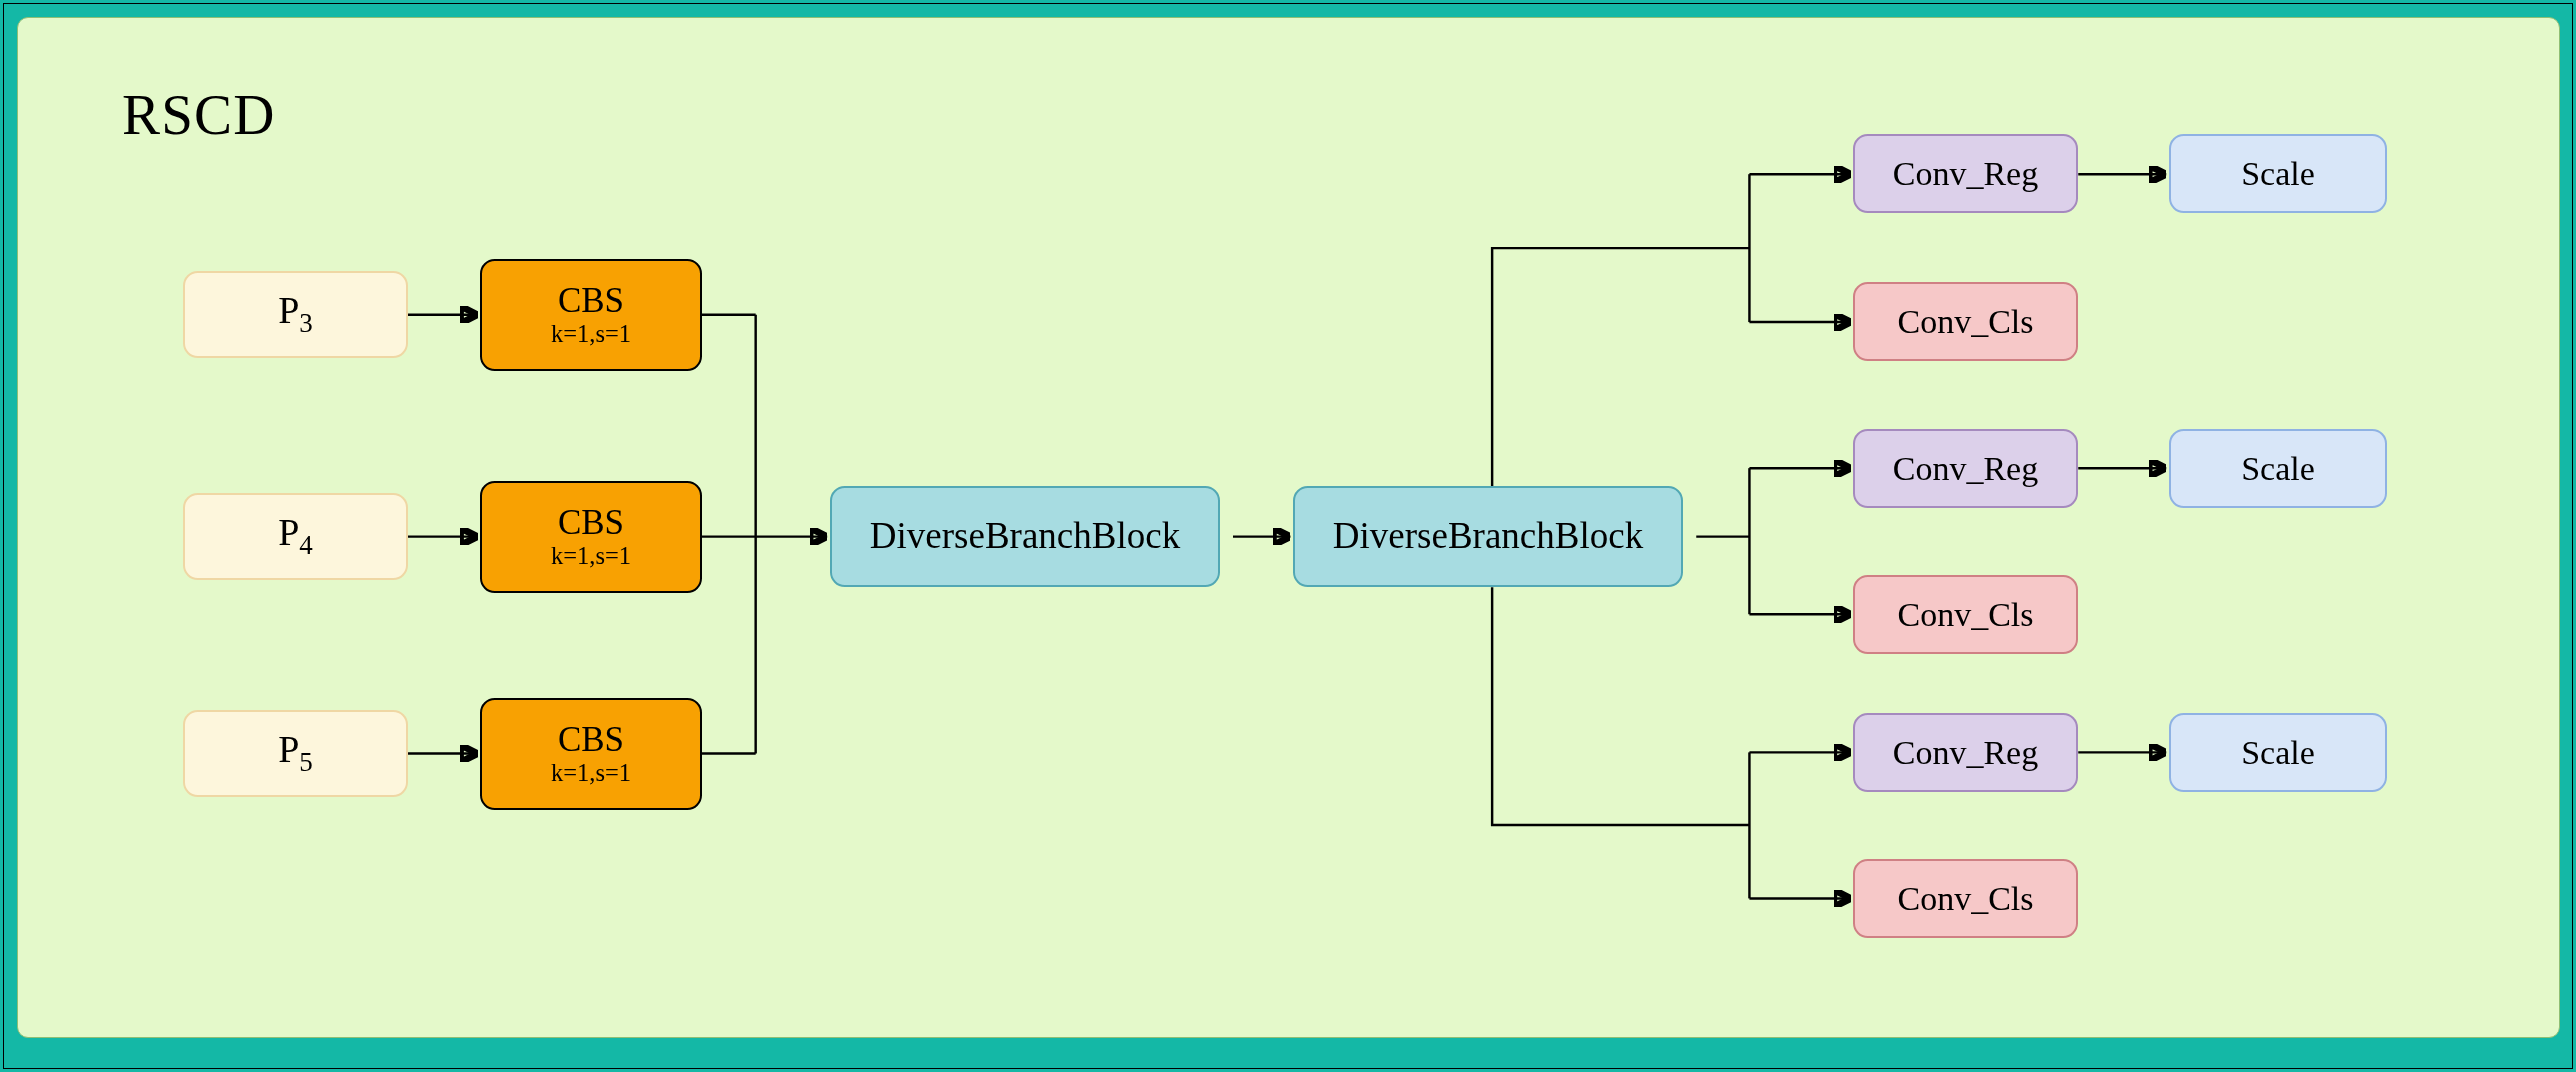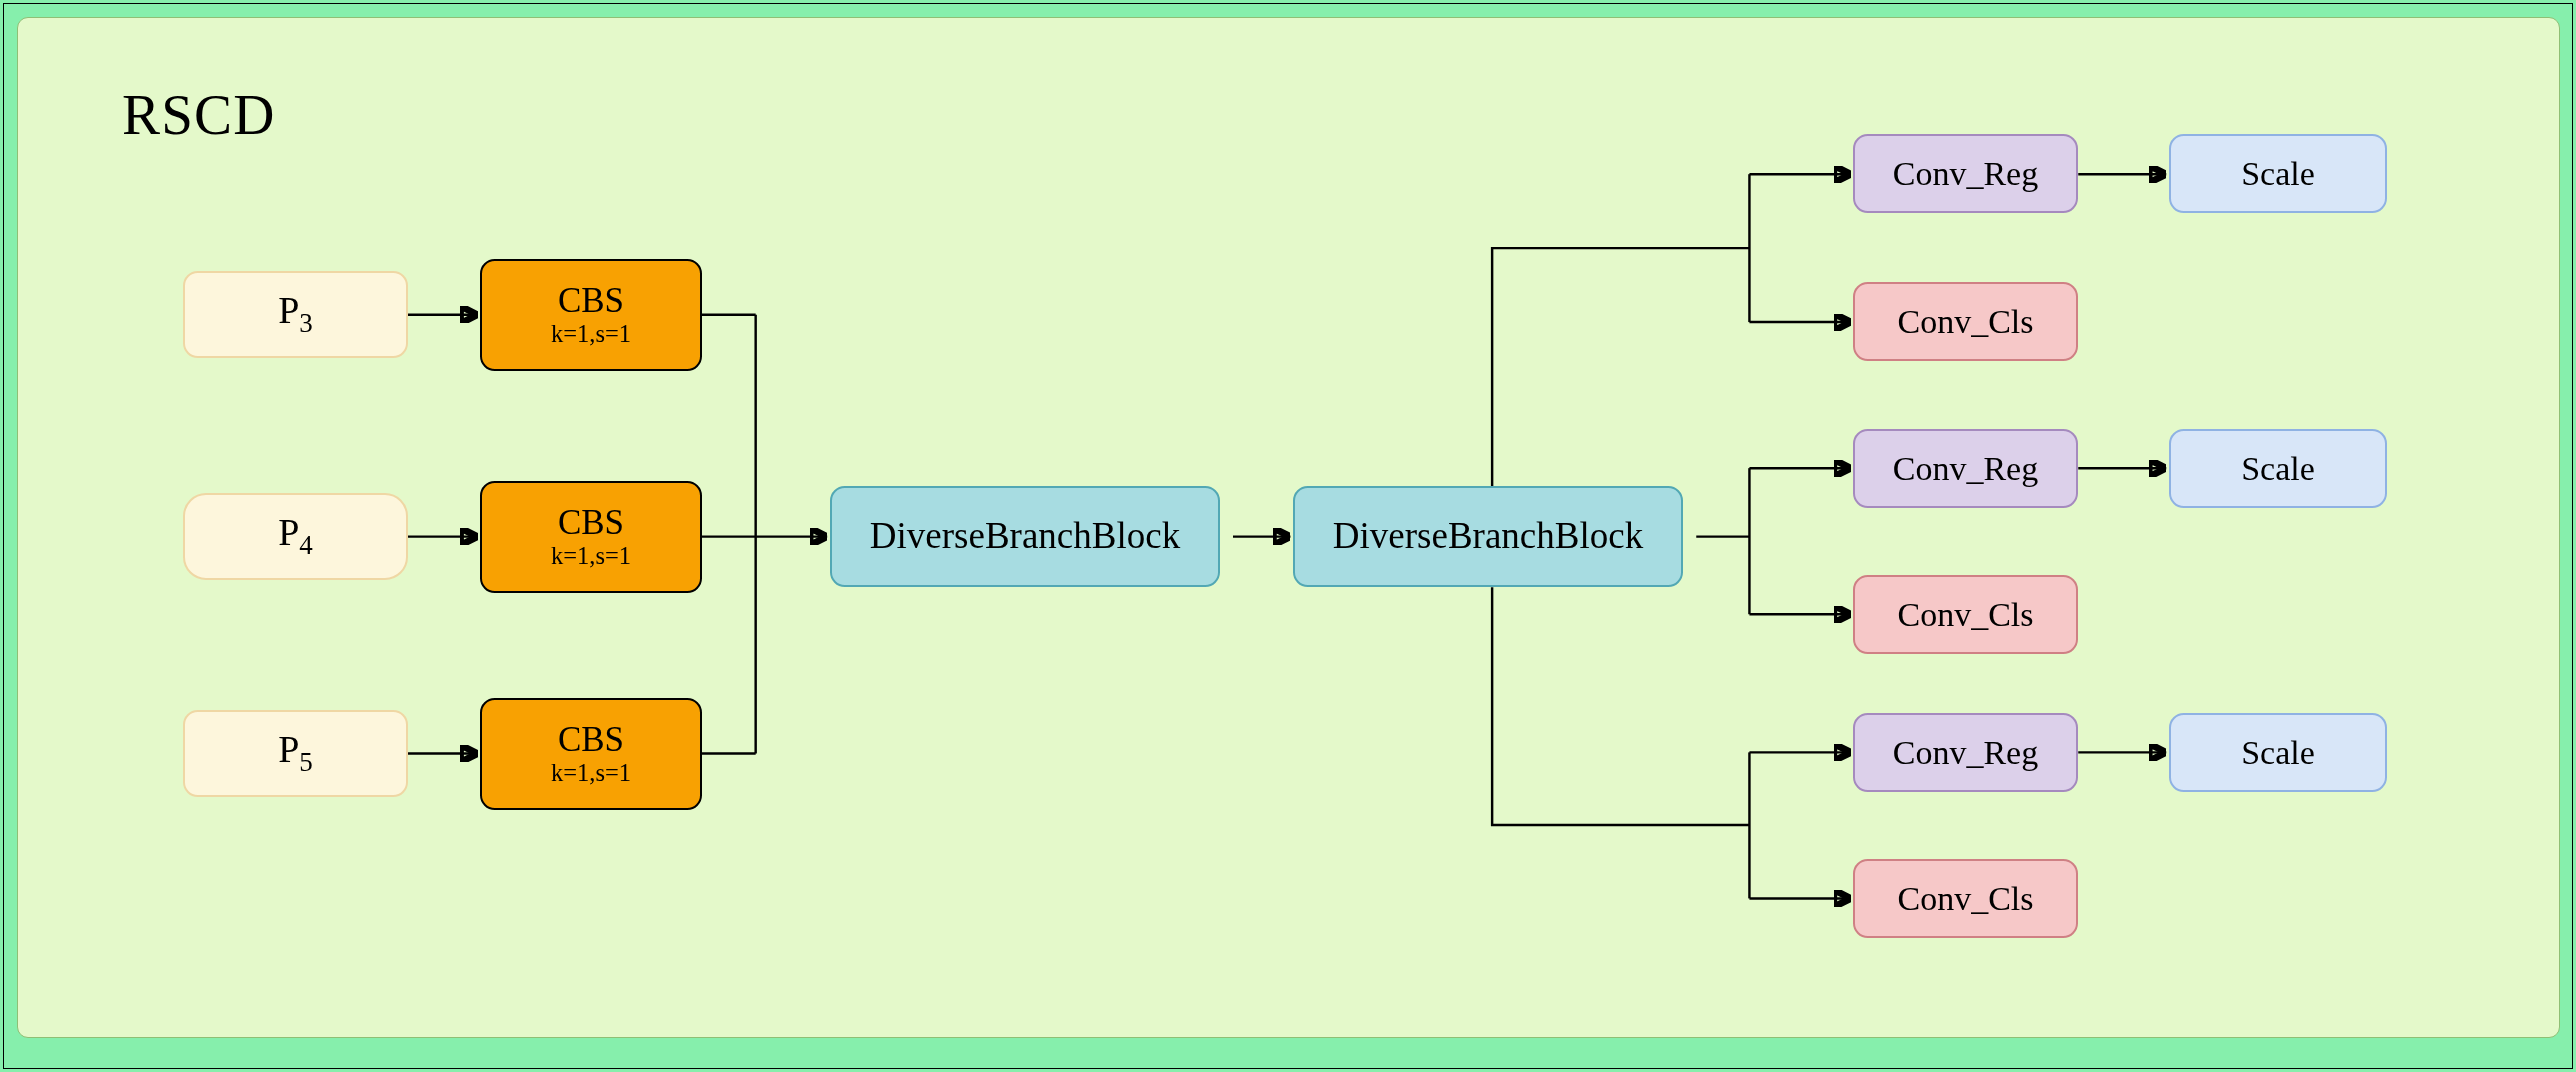--- a/index.html
+++ b/index.html
@@ -1,20 +1,20 @@
 <!DOCTYPE html>
 <html style="--panel-bg: #e4f9ca; --panel-border: #8fbf75; --p-fill: #fdf6dc; --p-border: #efd7a4; --cbs-fill: #f8a102; --cbs-border: #000000; --dbb-fill: #a7dce1; --dbb-border: #52a8b4; --reg-fill: #dcd0ea; --reg-border: #a58abe; --cls-fill: #f6c8c8; --cls-border: #cf8084; --scale-fill: #d8e6f8; --scale-border: #8fb2e3; --wire: #000000;font-size:9.8px"><head>
 <meta charset="utf-8">
 <style>
   html, body { margin: 0; padding: 0; background: #ffffff; }
   .canvas {
     position: relative;
     width: 2576px;
     height: 1072px;
-    background: #86efac;
+    background: #14b8a6;
     overflow: hidden;
     font-family: "Liberation Serif", "DejaVu Serif", serif;
     color: #000;
   }
   .frame {
     position: absolute;
     inset: 3.1px;
     border: 1.8px solid #000;
     pointer-events: none;
   }
@@ -141,21 +141,21 @@
     <path d="M3400,285 L3544,285" marker-end="url(#arrow)"></path>
     <path d="M3400,766 L3544,766" marker-end="url(#arrow)"></path>
     <path d="M3400,1231 L3544,1231" marker-end="url(#arrow)"></path>
   </svg>
 
   <div class="rscd-title">RSCD</div>
 
   <div class="node p-node" style="left:183px; top:271px;">
     <span><span>P</span><sub class="p-sub">3</sub></span>
   </div>
-  <div class="node p-node" style="left:183px; top:493px;border-radius:23px;">
+  <div class="node p-node" style="left:183px; top:493px;">
     <span><span>P</span><sub class="p-sub">4</sub></span>
   </div>
   <div class="node p-node" style="left:183px; top:710px;">
     <span><span>P</span><sub class="p-sub">5</sub></span>
   </div>
 
   <div class="node cbs-node" style="left:480px; top:259px;">
     <div class="cbs-title">CBS</div>
     <div class="cbs-params">k=1,s=1</div>
   </div>

